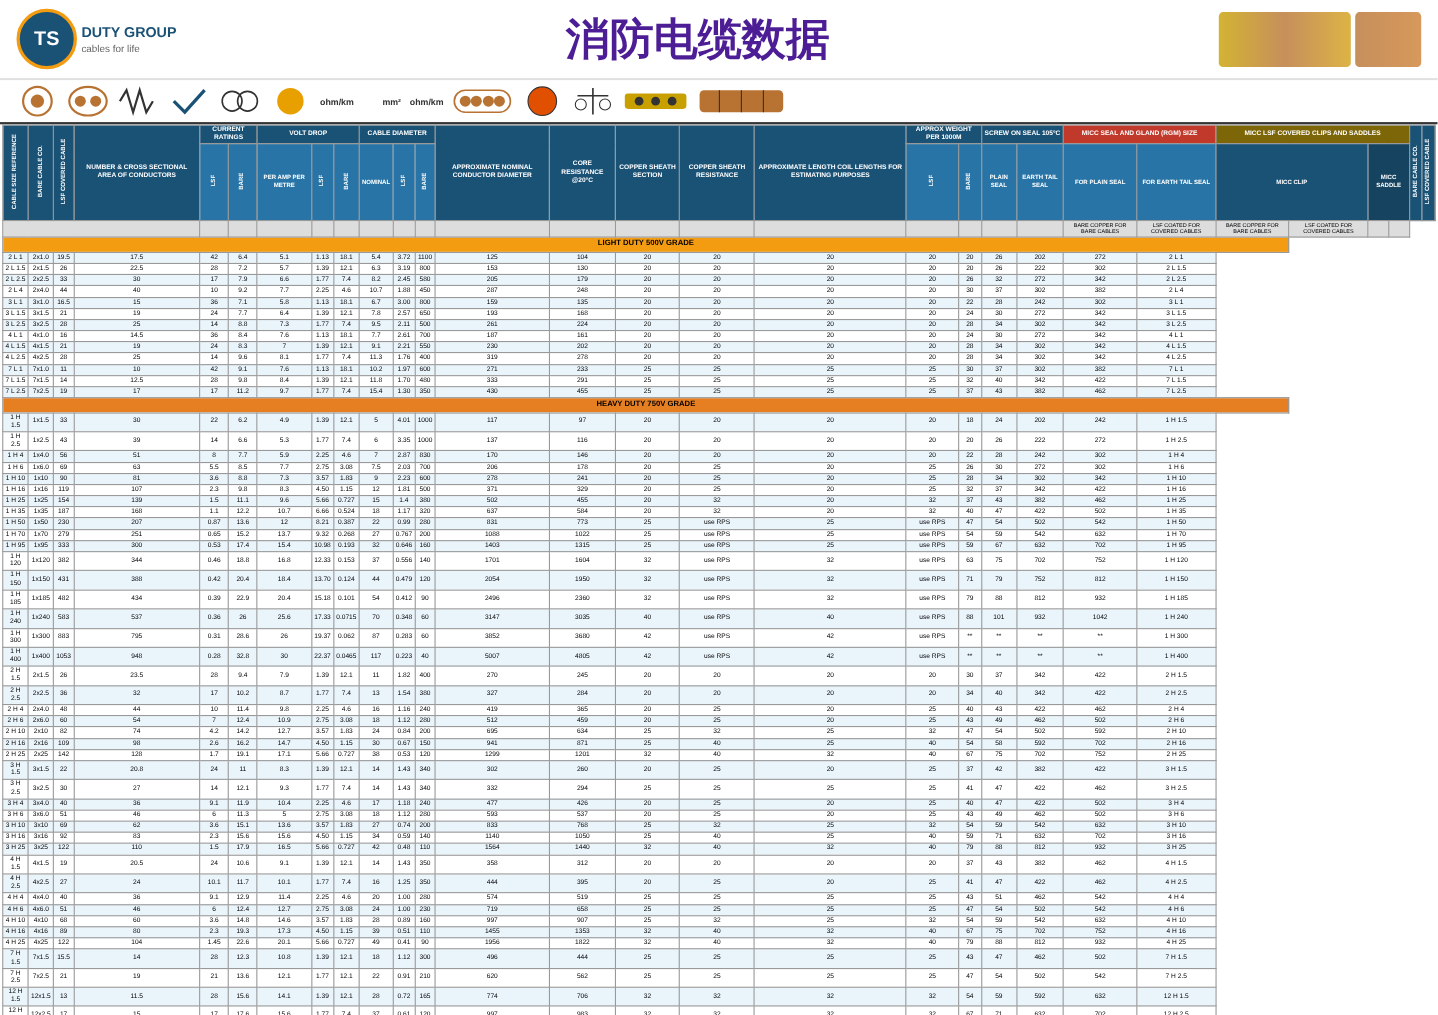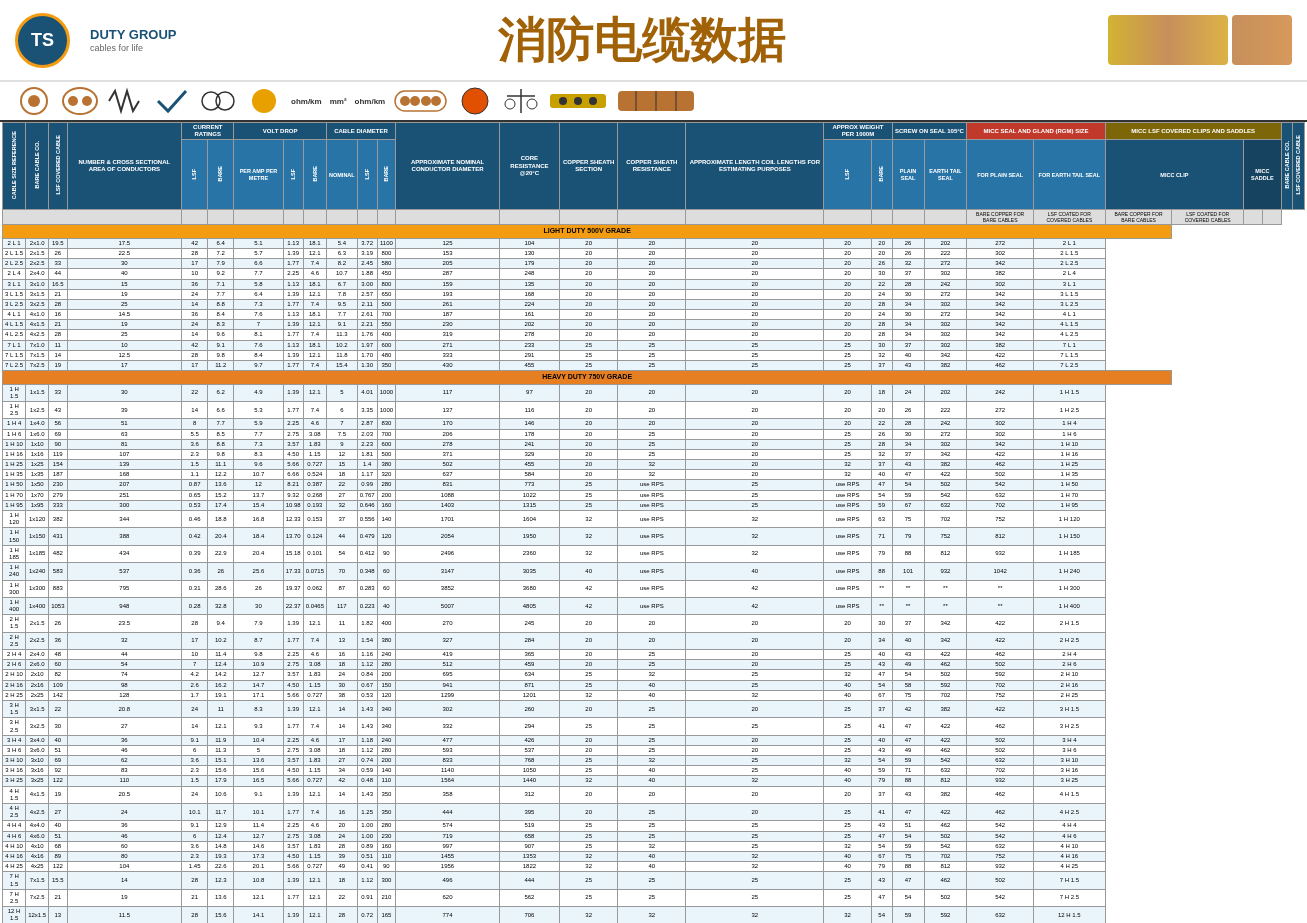--- a/index.html
+++ b/index.html
@@ -9,30 +9,30 @@
 
     
     .top-header {
       background: #fff;
       padding: 8px 15px;
       display: flex;
       align-items: center;
       justify-content: space-between;
       border-bottom: 2px solid #e0e0e0;
     }
-    .logo-area { display: flex; align-items: center; gap: 20px; }
+    .logo-area { display: flex; align-items: center; gap: 4px; }
     .logo-circle {
       width: 55px; height: 55px; background: #1a5276;
       border-radius: 50%; display: flex; align-items: center; justify-content: center;
       color: #fff; font-weight: bold; font-size: 18px; border: 3px solid #f39c12;
     }
     .logo-text { font-size: 13px; font-weight: bold; color: #1a5276; line-height: 1.3; }
     .logo-subtitle { font-size: 9px; color: #666; }
     .page-title {
-      font-size: 48px; font-weight: bold; color: #a16207;
+      font-size: 40px; font-weight: bold; color: #4c1d95;
       text-align: center; flex: 1;
     }
     .cable-icons { display: flex; align-items: center; gap: 4px; }
 
     
     .icons-row {
       background: #fff;
       padding: 4px 15px;
       display: flex; align-items: center; gap: 8px;
       border-bottom: 2px solid #333;
@@ -165,21 +165,21 @@
     </div>
 
     <div class="icon-item">
       <svg width="38" height="30" viewBox="0 0 38 30">
         <circle cx="19" cy="15" r="12" fill="#e8a000"></circle>
       </svg>
     </div>
 
     <div style="font-size:8px;font-weight:bold;color:#333;">ohm/km</div>
 
-    <div style="font-size:8px;font-weight:bold;color:#333;">mm²</div>
+    <div style="font-size:8px;font-weight:bold;color:#333;margin-left:18px;">mm²</div>
 
     <div style="font-size:8px;font-weight:bold;color:#333;">ohm/km</div>
 
     <div class="icon-item">
       <svg width="55" height="30" viewBox="0 0 55 30">
         <rect x="2" y="5" width="51" height="20" rx="10" fill="none" stroke="#b87333" stroke-width="1.5"></rect>
         <circle cx="12" cy="15" r="5" fill="#b87333"></circle>
         <circle cx="22" cy="15" r="5" fill="#b87333"></circle>
         <circle cx="33" cy="15" r="5" fill="#b87333"></circle>
         <circle cx="43" cy="15" r="5" fill="#b87333"></circle>

